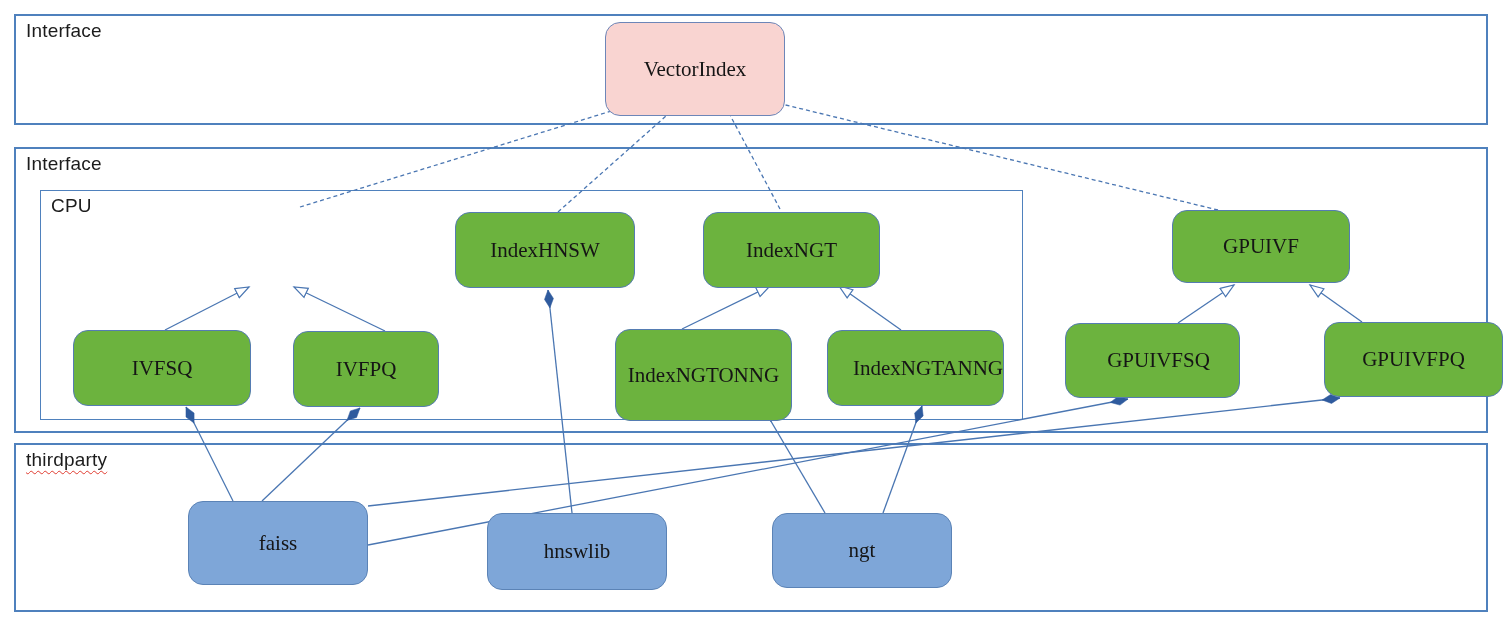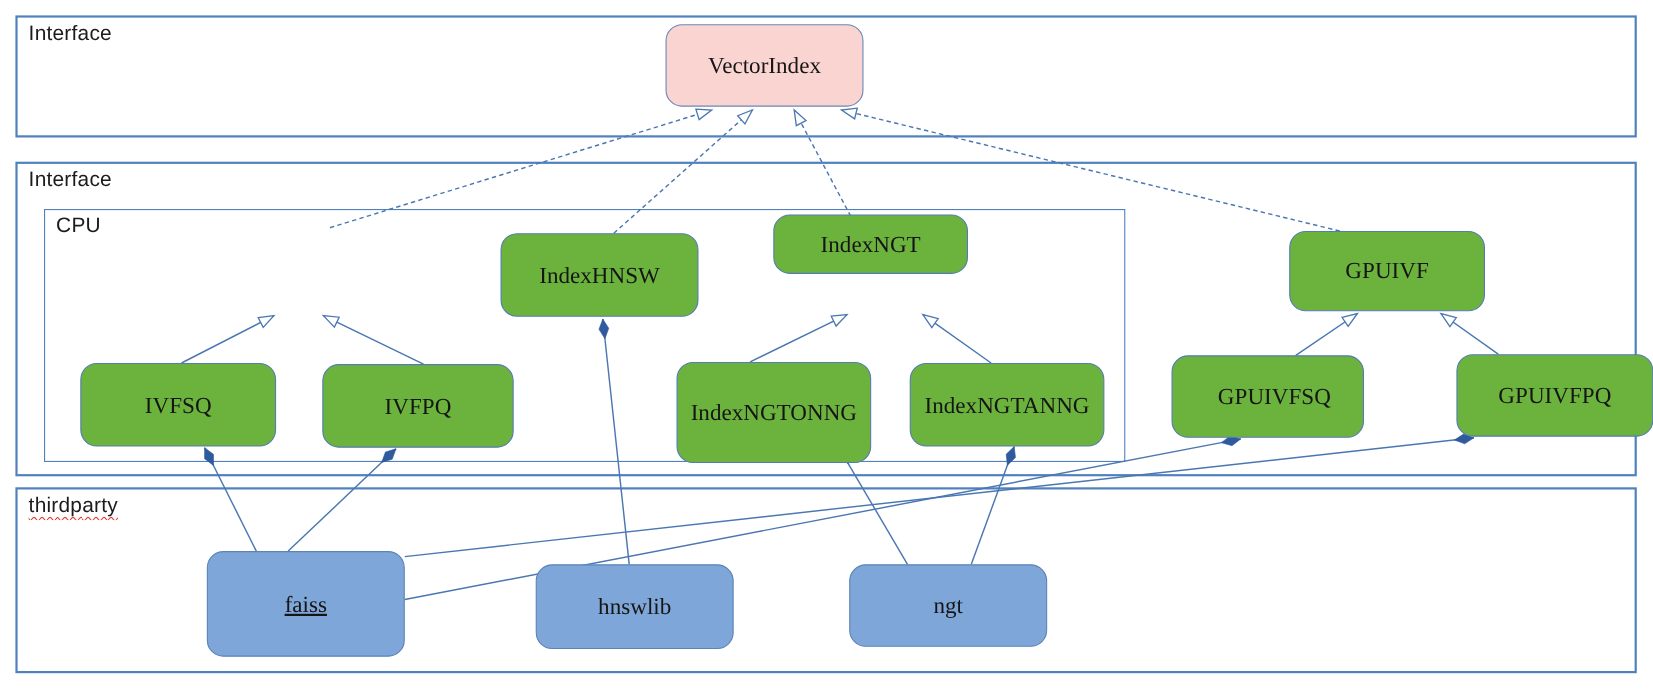--- a/index.html
+++ b/index.html
@@ -111,62 +111,62 @@
       <line x1="548" y1="290" x2="572" y2="513" marker-start="url(#mDia)"></line>
       <line x1="186" y1="407" x2="233" y2="501" marker-start="url(#mDia)"></line>
       <line x1="360" y1="408" x2="262" y2="501" marker-start="url(#mDia)"></line>
       <line x1="762" y1="406" x2="825" y2="513" marker-start="url(#mDia)"></line>
       <line x1="922" y1="406" x2="883" y2="513" marker-start="url(#mDia)"></line>
       <line x1="1128" y1="399" x2="368" y2="545" marker-start="url(#mDia)"></line>
       <line x1="1340" y1="398" x2="368" y2="506" marker-start="url(#mDia)"></line>
     </g>
   </svg>
 
-  <div class="node pink" style="left:605px;top:22px;width:180px;height:75px;text-align:center;">
+  <div class="node pink" style="left:605px;top:22px;width:180px;height:94px;text-align:center;">
     <span>VectorIndex</span>
   </div>
 
 
   <div class="node green" style="left:455px;top:212px;width:180px;height:76px;">
     <span>IndexHNSW</span>
   </div>
 
-  <div class="node green" style="left:703px;top:195px;width:177px;height:54px;">
+  <div class="node green" style="left:703px;top:212px;width:177px;height:76px;">
     <span>IndexNGT</span>
   </div>
 
   <div class="node green" style="left:1172px;top:210px;width:178px;height:73px;">
     <span>GPUIVF</span>
   </div>
 
   <div class="node green" style="left:73px;top:330px;width:178px;height:76px;">
     <span>IVFSQ</span>
   </div>
 
-  <div class="node green" style="left:293px;top:331px;width:174px;height:76px;justify-content:center;">
+  <div class="node green" style="left:293px;top:331px;width:146px;height:76px;justify-content:center;">
     <span>IVFPQ</span>
   </div>
 
   <div class="node green" style="left:615px;top:329px;width:177px;height:92px;">
     <span>IndexNGTONNG</span>
   </div>
 
-  <div class="node green" style="left:827px;top:330px;width:177px;height:76px;">
+  <div class="node green" style="left:827px;top:330px;width:177px;height:76px;justify-content:flex-end;">
     <span>IndexNGTANNG</span>
   </div>
 
   <div class="node green" style="left:1065px;top:323px;width:175px;height:75px;padding-left:12px;">
     <span>GPUIVFSQ</span>
   </div>
 
   <div class="node green" style="left:1324px;top:322px;width:179px;height:75px;">
     <span>GPUIVFPQ</span>
   </div>
 
-  <div class="node blue" style="left:188px;top:501px;width:180px;height:96px;text-decoration:underline;">
+  <div class="node blue" style="left:188px;top:501px;width:180px;height:84px;">
     <span>faiss</span>
   </div>
 
   <div class="node blue" style="left:487px;top:513px;width:180px;height:77px;">
     <span>hnswlib</span>
   </div>
 
   <div class="node blue" style="left:772px;top:513px;width:180px;height:75px;">
     <span>ngt</span>
   </div>

